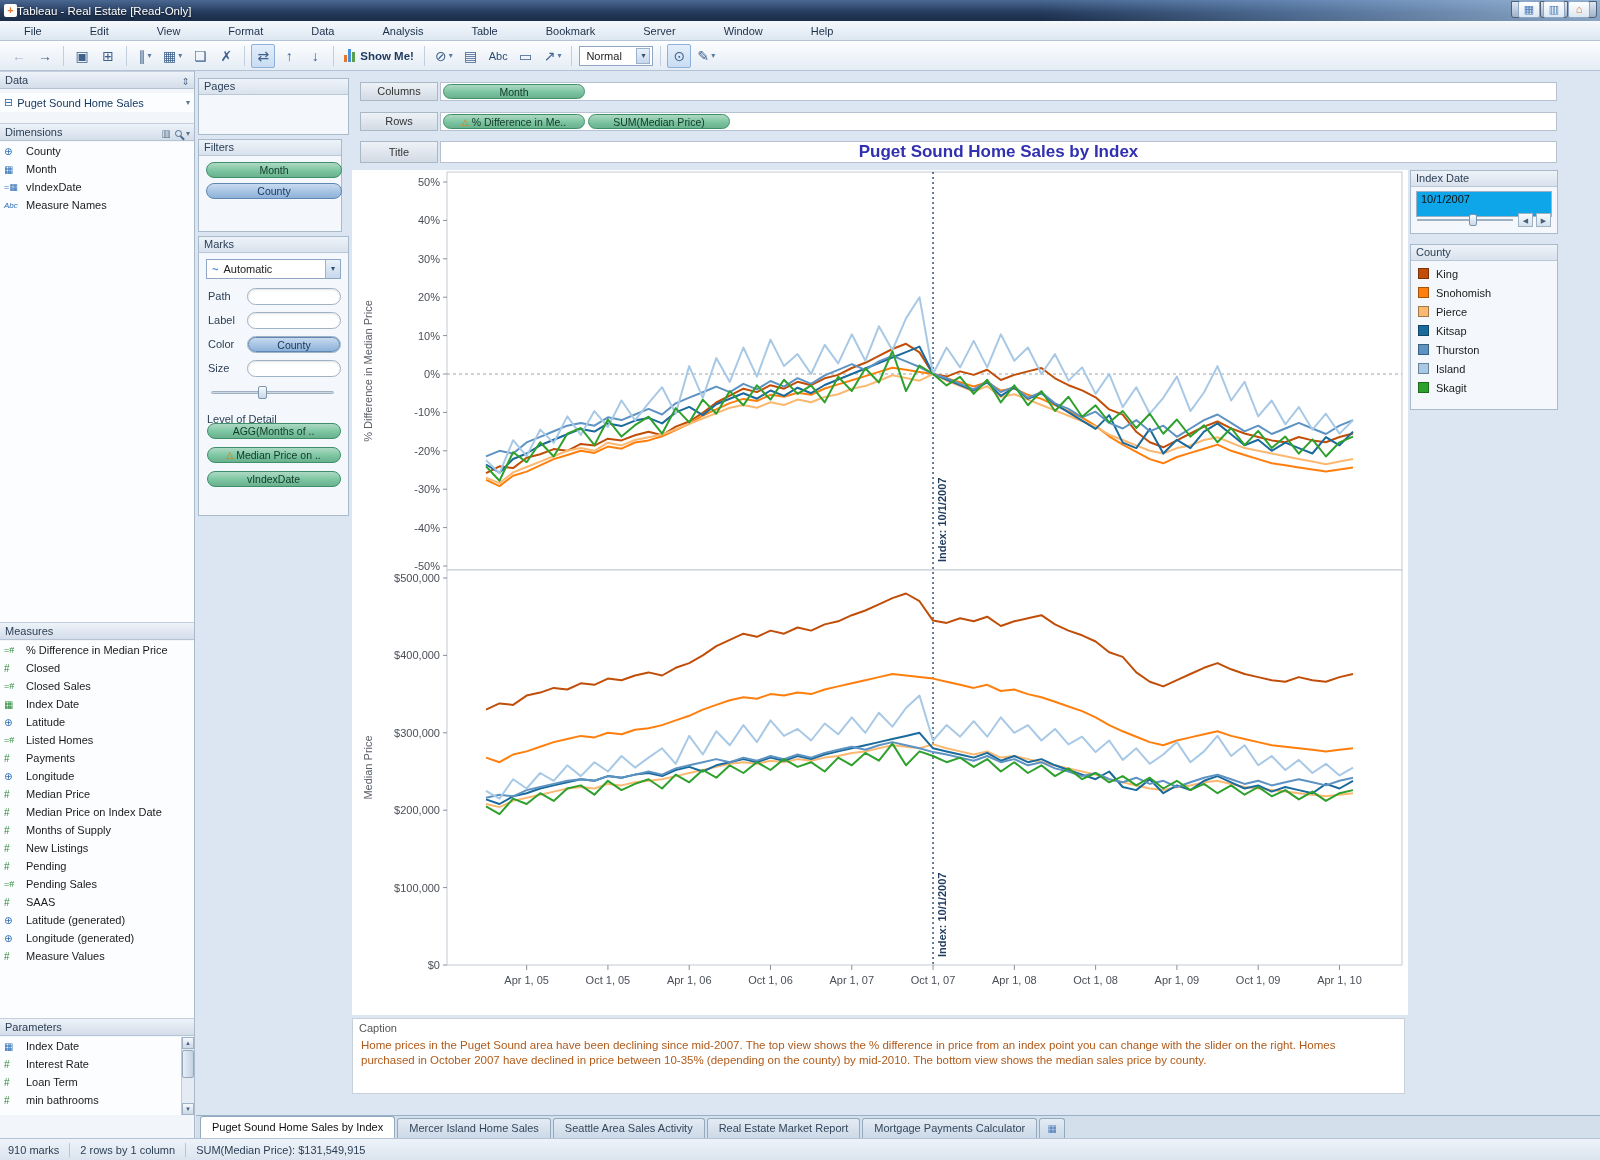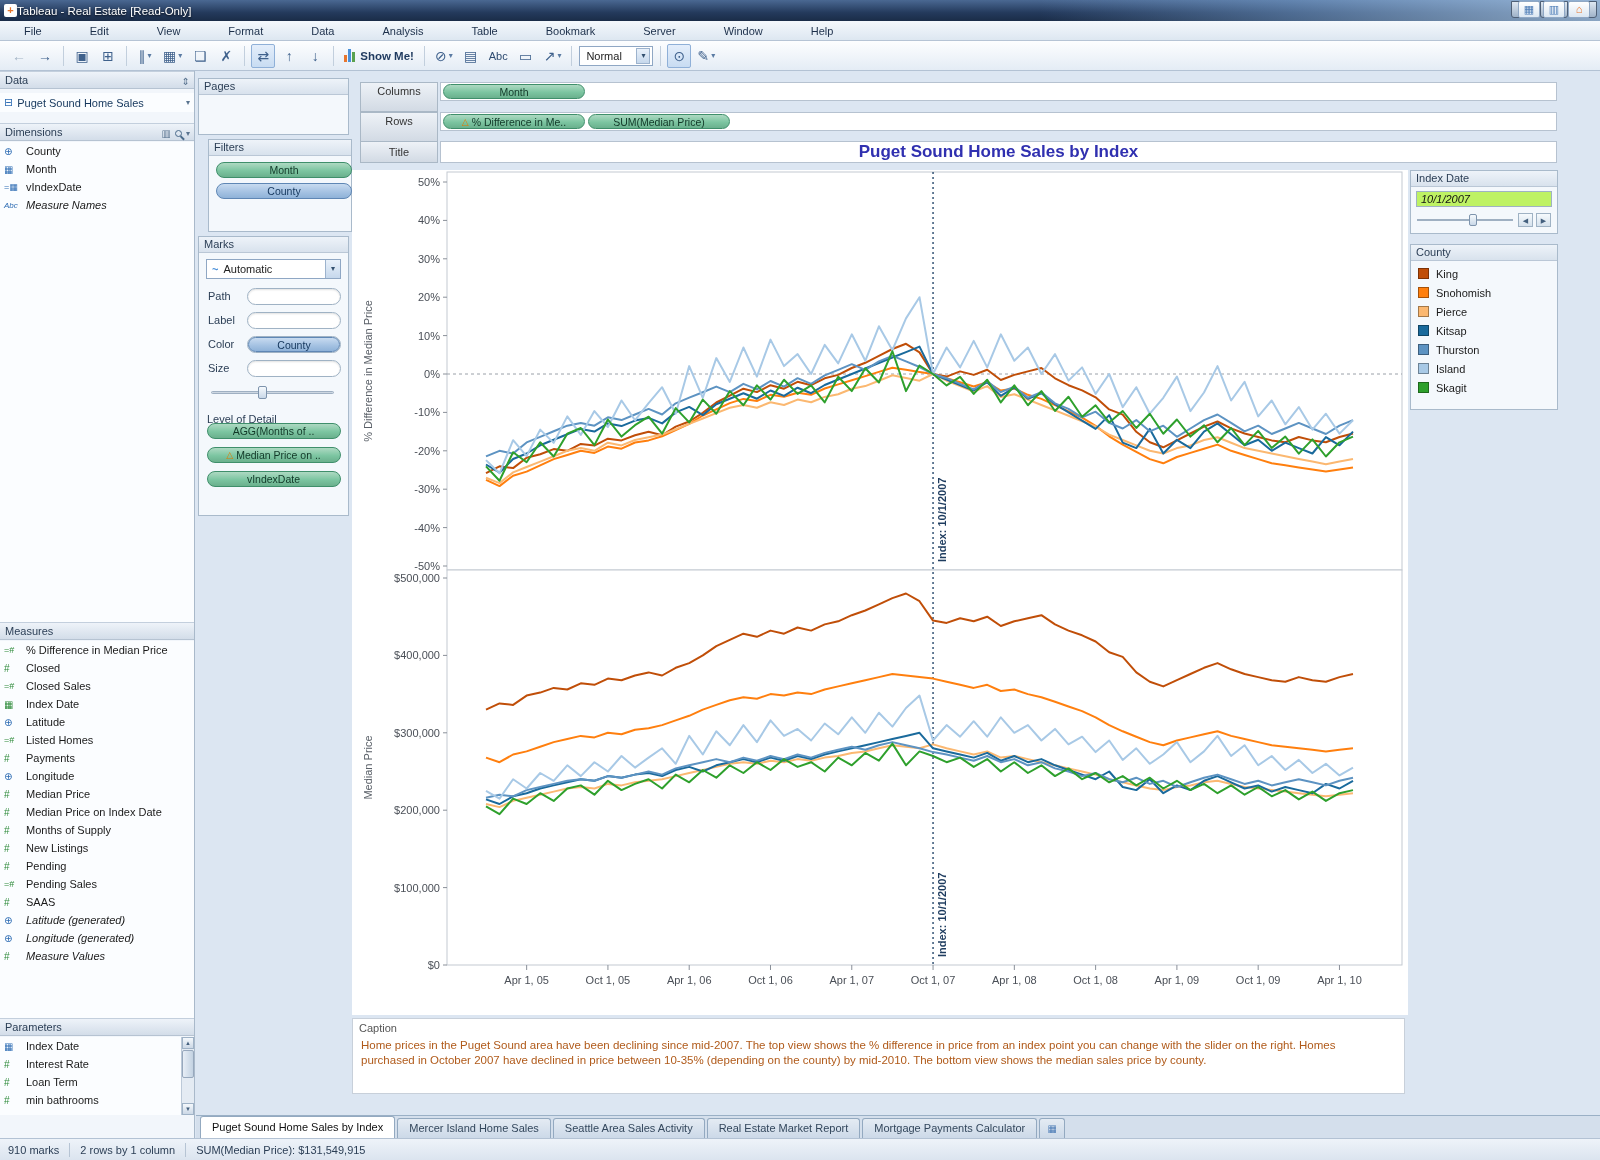--- a/index.html
+++ b/index.html
@@ -62,21 +62,21 @@
   .ds-ic{color:#2F6DB4;font-size:11px;margin-right:4px;}
   .ds-label{flex:1;color:#14365c;}
   .field-row{height:18px;display:flex;align-items:center;padding:0 4px;white-space:nowrap;overflow:hidden;}
   .f-icon{width:22px;flex:none;font-size:10px;color:#2E8B3A;}
   .f-icon.globe-icon,.f-icon.calendar-icon,.f-icon.calc-table-icon,.f-icon.abc-icon{color:#2F6DB4;}
   #dims-list .f-icon{color:#2F6DB4;}
   #params-list .f-icon.table-icon{color:#2F6DB4;}
   .f-icon.abc-icon{font-size:8px;font-style:italic;}
   .f-icon.calc-hash-icon,.f-icon.calc-table-icon{font-size:9px;}
   .f-label{color:#1a1a1a;}
-  .it{font-style:italic;}
+  .it{}
   .search-ic{width:7px;height:7px;border:1.5px solid #4a6a8a;border-radius:50%;position:relative;display:inline-block;}
   .search-ic::after{content:'';position:absolute;width:5px;height:1.5px;background:#4a6a8a;transform:rotate(45deg);right:-4px;bottom:-2px;}
   .vscroll{position:absolute;right:0;top:0;width:13px;height:100%;background:#e4ebf3;border-left:1px solid #bcc9d8;}
   .vs-btn{position:absolute;left:0;width:12px;height:12px;background:linear-gradient(#f4f8fc,#ccd8e6);
     border:1px solid #9fb2c6;font-size:6px;text-align:center;line-height:11px;color:#44607e;}
   .vs-thumb{position:absolute;left:0;top:13px;width:12px;height:28px;background:linear-gradient(90deg,#e7eef6,#c3d2e2);
     border:1px solid #97a8bd;border-radius:2px;}
 
   
   .card{position:absolute;background:#f4f8fc;border:1px solid #a9bacb;}
@@ -104,34 +104,34 @@
   .minipill.blue{background:linear-gradient(#c8dbf0,#a6c3e3 55%,#8fb2d8);border:1px solid #5f87b5;color:#14365c;}
   .mslider{position:absolute;left:12px;right:14px;height:14px;}
   .mslider .track{position:absolute;left:0;right:0;top:6px;height:3px;background:#cdd7e2;border:1px solid #9fb0c2;border-radius:2px;}
   .mslider .handle{position:absolute;top:1px;width:9px;height:13px;background:linear-gradient(#f6fafd,#c9d8e8);
     border:1px solid #7e94ad;border-radius:2px;}
   .lod-label{position:absolute;left:8px;color:#2b3e55;margin-top:8px;}
   #lod-pills{position:absolute;left:8px;right:8px;display:flex;flex-direction:column;gap:8px;align-items:center;}
   #lod-pills .pill{width:134px;}
 
   
-  .shelf-label{position:absolute;width:78px;height:30px;background:linear-gradient(#eef2f7,#d2dae4);
+  .shelf-label{position:absolute;width:78px;height:19px;background:linear-gradient(#eef2f7,#d2dae4);
     border:1px solid #aab8c6;color:#333;text-align:center;line-height:17px;}
   .shelf-bar{position:absolute;height:19px;background:#fff;border:1px solid #b6c2d0;display:flex;align-items:center;
     padding:0 2px;gap:3px;}
   .shelf-bar .pill{width:142px;height:15px;}
   .title-band{position:absolute;background:#fff;border:1px solid #b6c2d0;display:flex;align-items:center;justify-content:center;}
   .ws-title{font-size:17px;font-weight:600;}
   .caption-box{position:absolute;background:#fff;border:1px solid #c8d0da;}
   .caption-h{color:#555;padding:3px 6px 0 6px;}
   .caption-text{padding:4px 8px 0 8px;font-size:11.5px;line-height:15px;width:1040px;}
 
   
-  .idx-value{position:absolute;left:5px;top:20px;right:5px;height:16px;border:1px solid #9fb2c4;background:#bef264;
-    padding:1px 4px;color:#111;font-style:italic;}
+  .idx-value{position:absolute;left:5px;top:20px;right:5px;height:26px;border:1px solid #9fb2c4;background:#0ea5e9;
+    padding:1px 4px;color:#111;}
   .idx-slider{position:absolute;left:6px;top:42px;width:96px;height:14px;}
   .idx-slider .track{position:absolute;left:0;right:0;top:6px;height:2px;background:#9fb0c2;}
   .idx-slider .handle{position:absolute;left:54%;top:1px;width:8px;height:12px;background:linear-gradient(#f6fafd,#c9d8e8);
     border:1px solid #7e94ad;border-radius:2px;}
   .idx-arrow{position:absolute;top:42px;width:15px;height:14px;border:1px solid #9fb2c4;background:linear-gradient(#f6fafd,#d5e1ec);
     font-size:7px;text-align:center;line-height:13px;color:#44607e;}
   .legend-row{height:19px;display:flex;align-items:center;padding:0 7px;}
   .swatch{width:11px;height:11px;border:1px solid rgba(0,0,0,.35);margin-right:7px;flex:none;}
   .legend-label{color:#1a1a1a;}
 
@@ -399,21 +399,21 @@
         <span class="vs-btn" style="bottom:0">▼</span>
       </div>
     </div>
   </div>
 
   <div class="card" style="left:198px;top:78px;width:151px;height:57px">
     <div class="card-h">Pages</div>
     <div style="height:38px"></div>
   </div>
 
-  <div class="card" style="left:208px;top:139px;width:144px;height:93px">
+  <div class="card" style="left:198px;top:139px;width:144px;height:93px">
     <div class="card-h">Filters</div>
     <div id="filters-pills">
         <div class="pill green">
           <span class="pill-label">Month</span>
         </div>
         <div class="pill blue">
           <span class="pill-label">County</span>
         </div>
       </div>
   </div>

